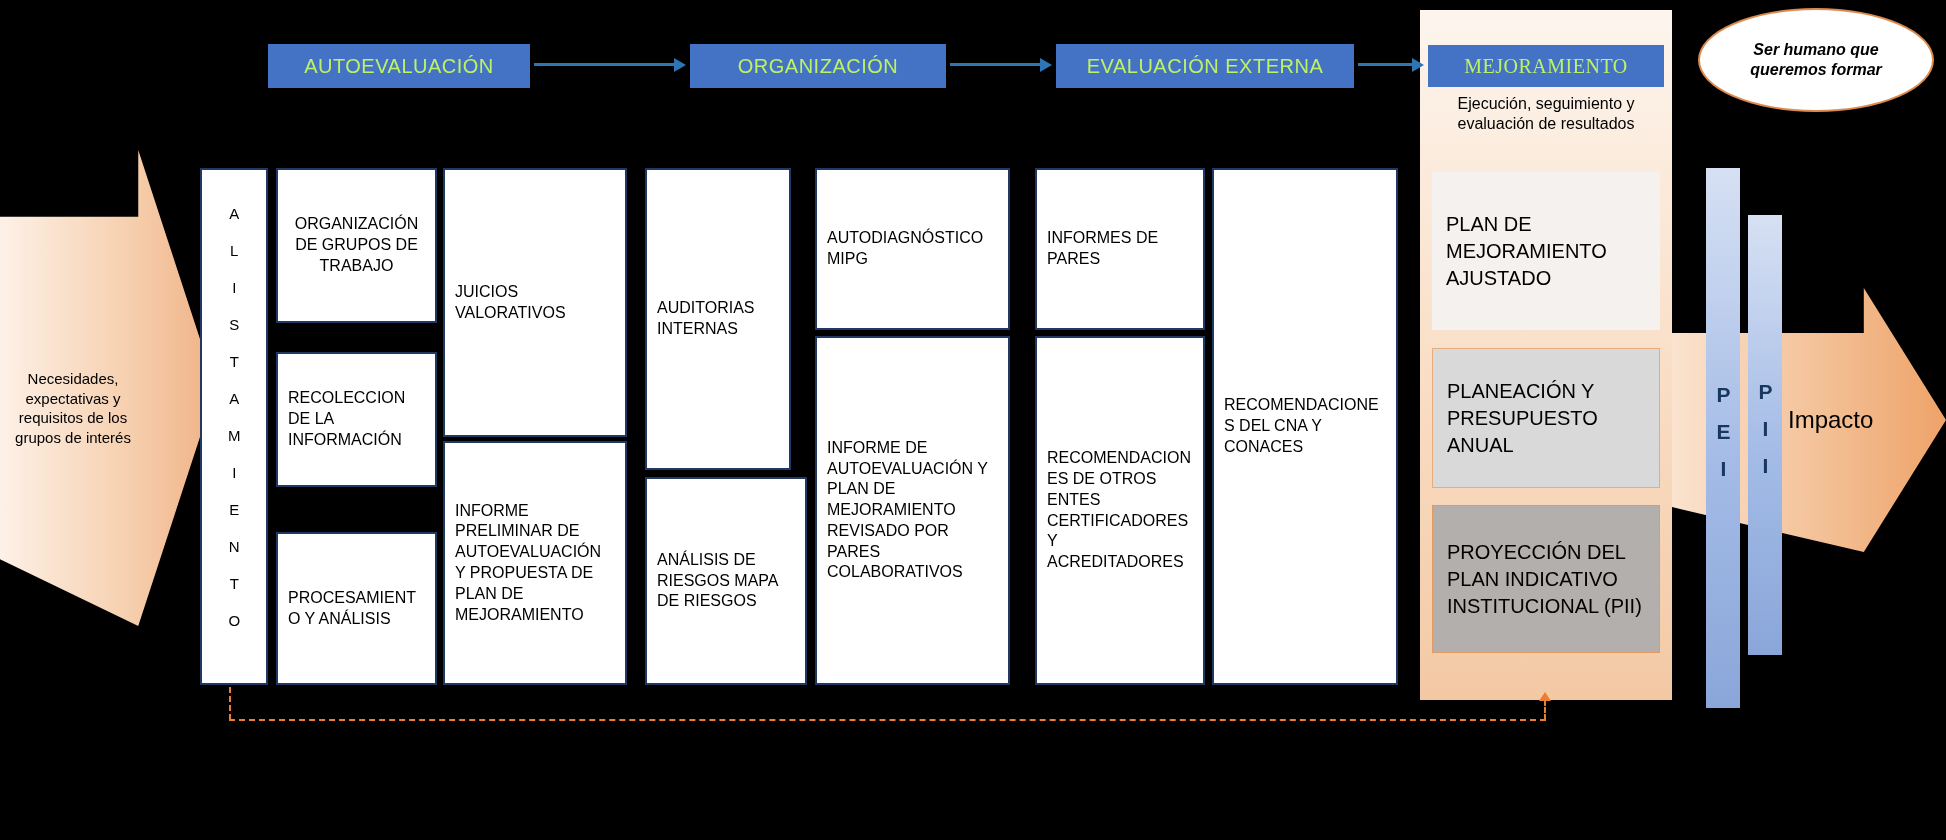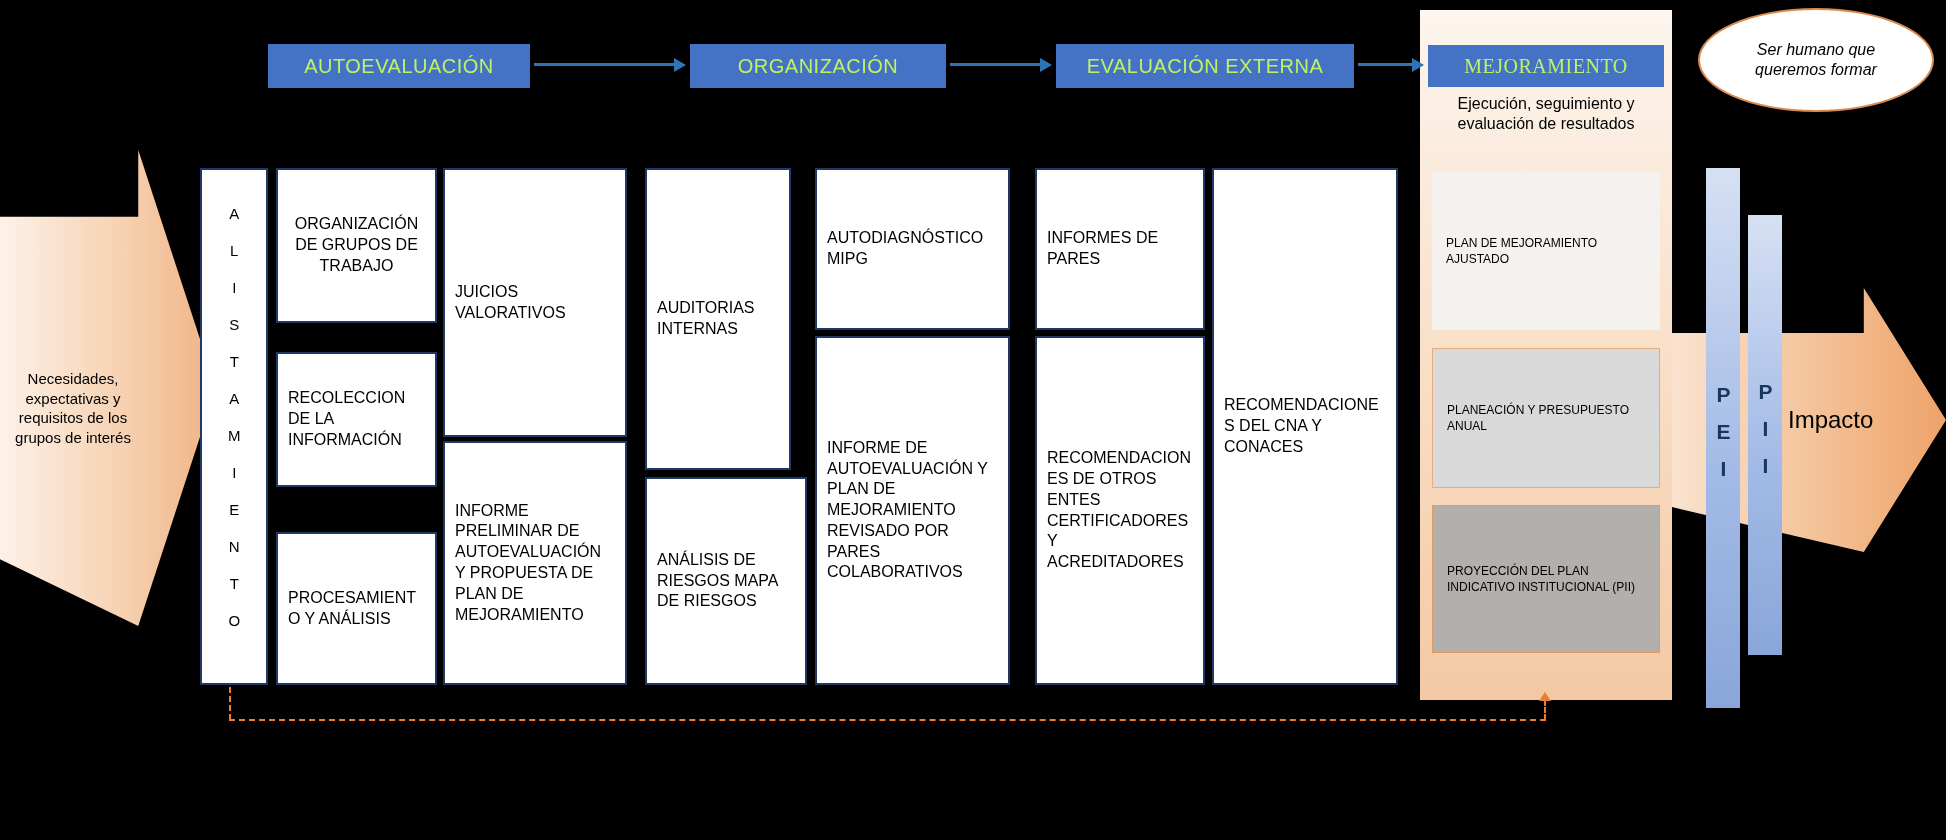--- a/index.html
+++ b/index.html
@@ -68,35 +68,35 @@
     background:linear-gradient(180deg,#fdf5ee 0%, #f9ddc4 55%, #f3c9a4 100%);
     z-index:2;
   }
   .panel-subtitle {
     position:absolute; left:1424px; top:94px; width:244px;
     text-align:center; font-size:16px; line-height:1.25; z-index:6;
   }
   .pitem {
     position:absolute;
     display:flex; align-items:center;
-    padding:10px 14px; font-size:12px; line-height:1.35; z-index:6;
+    padding:10px 14px; font-size:20px; line-height:1.35; z-index:6;
   }
   .pitem-1 { background:#f5f1ee; }
   .pitem-2 { background:#d9d9d9; border:1px solid #e7ab7d; }
   .pitem-3 { background:#b2afad; border:1px solid #e09a62; }
 
   
   .ellipse {
     position:absolute; left:1698px; top:8px; width:236px; height:104px;
     background:#fff; border:2px solid #dd8a4e; border-radius:50%;
     display:flex; align-items:center; justify-content:center;
     z-index:7;
   }
   .ellipse .txt {
-    font-style:italic; font-weight:normal; font-size:16px;
+    font-style:italic; font-weight:bold; font-size:16px;
     width:170px; text-align:center; line-height:1.25;
   }
 
   
   .impact-arrow {
     position:absolute; left:1672px; top:288px; width:274px; height:264px;
     background:linear-gradient(90deg,#fae3cf 0%,#f3bd91 60%,#eea369 100%);
     clip-path:polygon(0 17%, 70% 17%, 70% 0, 100% 50%, 70% 100%, 0 83%);
     z-index:1;
   }

